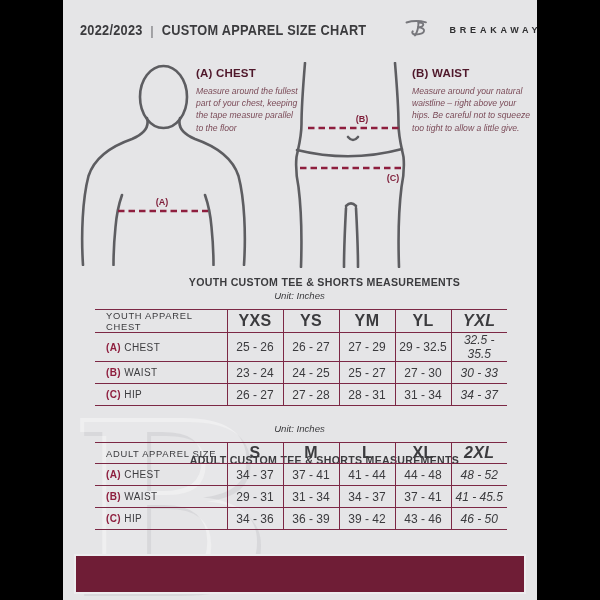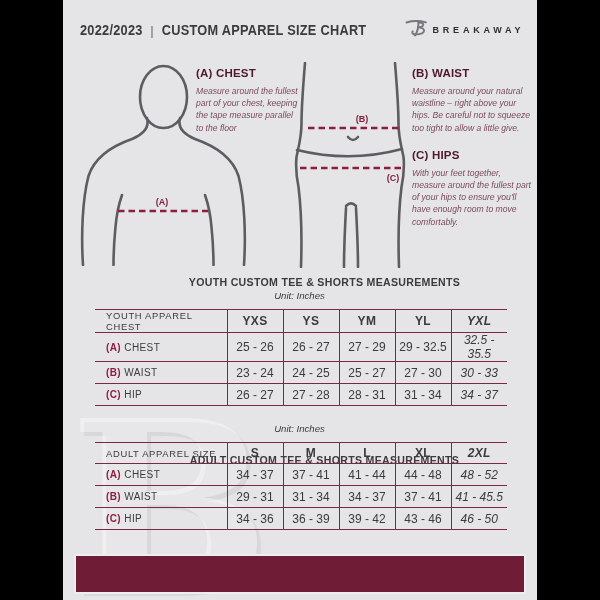--- a/index.html
+++ b/index.html
@@ -8,21 +8,21 @@
   .canvas { position:relative; width:600px; height:600px; background:#000; overflow:hidden; }
   .document { position:absolute; left:63px; top:0; width:474px; height:600px; background:#e5e5e7; }
 
   
   .header { position:absolute; top:16px; left:17px; right:22px; height:28px;
             display:flex; justify-content:space-between; align-items:center; z-index:2; }
   .title-group { display:flex; align-items:center; gap:9px; white-space:nowrap;
                  font-weight:bold; font-size:14.5px; color:#3b3b3e; letter-spacing:.3px;
                  transform:scaleX(.88); transform-origin:left center; }
   .title-divider { font-weight:normal; color:#5a5a5e; font-size:13px; }
-  .logo-group { display:flex; align-items:center; gap:4px; }
+  .logo-group { display:flex; align-items:center; gap:21px; }
   .brand { font-size:9px; font-weight:bold; letter-spacing:3.8px; color:#2e2e30; }
 
   
   .section { position:absolute; top:62px; left:0; width:474px; height:206px; z-index:1; }
   .figure-torso { position:absolute; left:12px; top:2px; }
   .figure-hips  { position:absolute; left:225px; top:0; }
   .outline { fill:none; stroke:#5d5d61; stroke-width:2.6; stroke-linecap:round; }
   .dashline { fill:none; stroke:#8e1e3e; stroke-width:2.3; stroke-dasharray:6.5 4; }
   .dash-label { font-family:"Liberation Sans",sans-serif; font-size:9px; font-weight:bold; fill:#7e1c38; }
 
@@ -43,21 +43,21 @@
   .size-table { position:absolute; left:32px; width:412px; border-collapse:collapse;
                 table-layout:fixed; z-index:1; }
   #youth-table { top:309px; }
   #adult-table { top:442px; }
   .size-table td { border:1.5px solid #7c2845; height:22px; padding:0;
                    text-align:center; font-size:12px; color:#3b3b3e; }
   .size-table td:first-child { border-left:none; }
   .size-table td:last-child  { border-right:none;font-style:italic; }
   .size-table tr.head td { height:21px; }
   td.apparel-size { text-align:left; padding-left:11px; font-size:9.4px; letter-spacing:.7px; }
-  td.size-col { font-weight:bold; font-size:12px; letter-spacing:.4px; }
+  td.size-col { font-weight:bold; font-size:16px; letter-spacing:.4px; }
   td.rowlabel { text-align:left; padding-left:11px; font-size:10px; letter-spacing:.4px; }
   .prefix { color:#8e1e3e; font-weight:bold; }
 
   
   .footer-bar { position:absolute; left:11px; top:554px; width:452px; height:40px;
                 background:#6f1d36; border:2px solid #ededef; z-index:2; }
   .watermark { position:absolute; left:6px; top:390px; z-index:0;
                font-family:"DejaVu Serif",serif; font-weight:bold; font-size:238px; line-height:1;
                color:rgba(255,255,255,.38); text-shadow:4px 4px 0 rgba(110,110,120,.10);
                user-select:none; }
@@ -120,24 +120,20 @@
         <path class="dashline" d="M12 106 L 117 106"></path>
         <text class="dash-label" x="74" y="60" text-anchor="middle">(B)</text>
         <text class="dash-label" x="105" y="119" text-anchor="middle">(C)</text>
       </svg>
 
       <div class="right-col">
         <div class="m-block">
           <div class="m-heading">(B) WAIST</div>
           <div class="m-para">Measure around your natural waistline – right above your hips. Be careful not to squeeze too tight to allow a little give.</div>
         </div>
-        <div class="m-block">
-          <div class="m-heading">(C) HIPS</div>
-          <div class="m-para">With your feet together, measure around the fullest part of your hips to ensure you'll have enough room to move comfortably.</div>
-        </div>
       </div>
     </div>
 
     <div class="t-title" id="youth-title">YOUTH CUSTOM TEE &amp; SHORTS MEASUREMENTS</div>
     <div class="t-unit" id="youth-unit">Unit: Inches</div>
     <table class="size-table" id="youth-table">
       <colgroup>
           <col style="width:132px">
           <col>
           <col>

